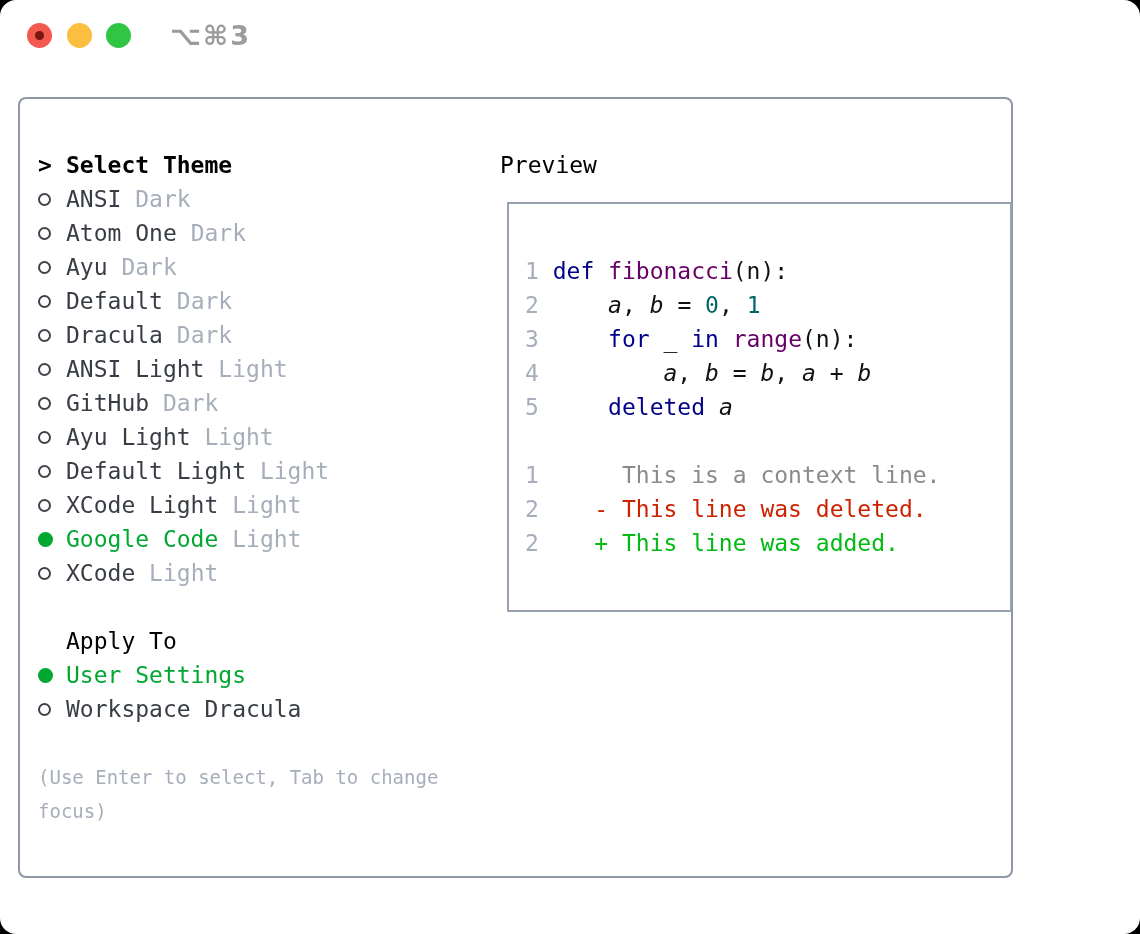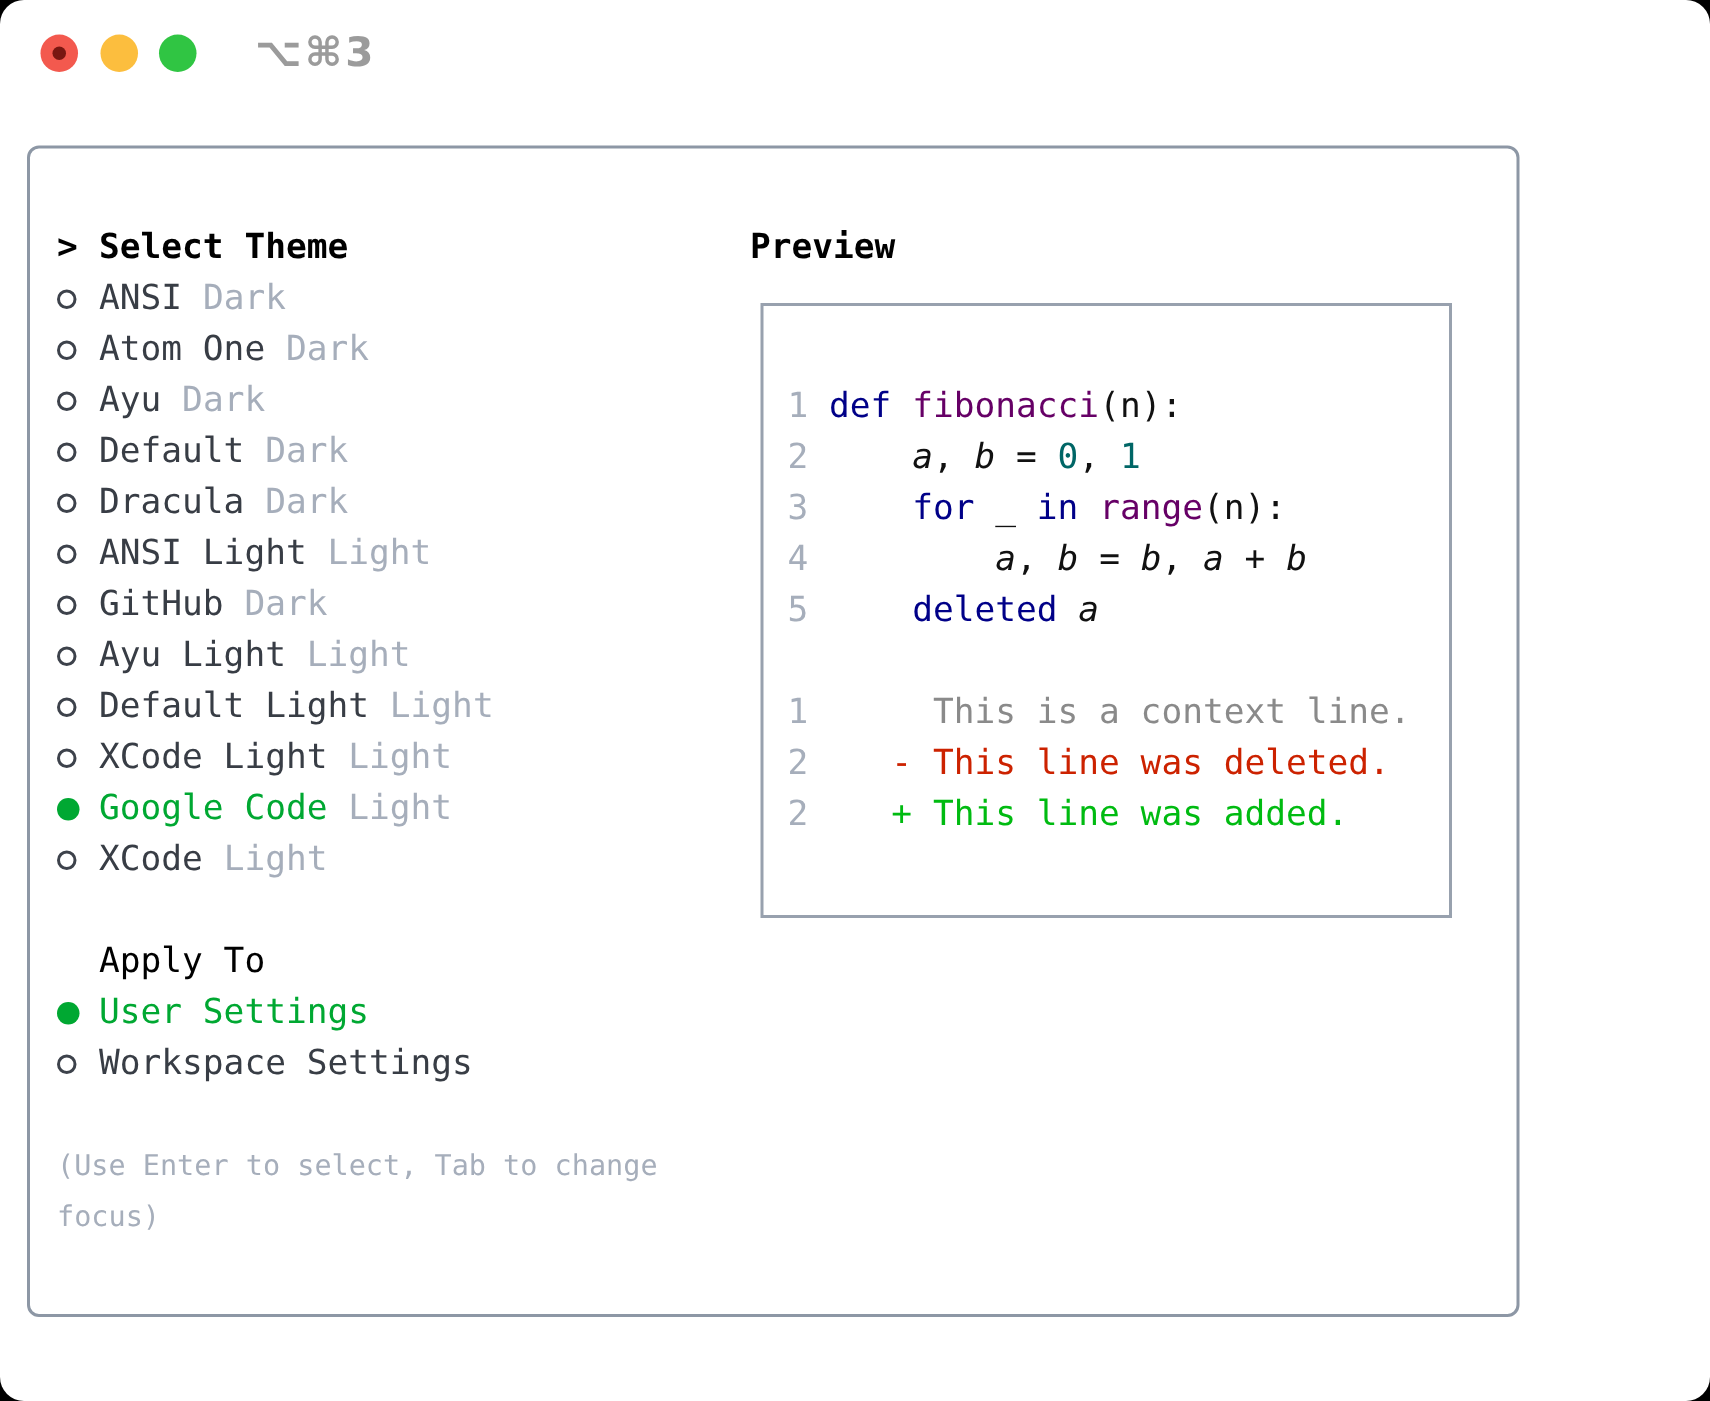--- a/index.html
+++ b/index.html
@@ -49,24 +49,24 @@
   .t-tag{color:var(--muted);}
   .spacer{height:34px;}
   .hint{
     margin-left:0;width:432px;color:var(--muted);line-height:34px;
     font-family:var(--mono);font-size:19px;
   }
 
   
   .preview-title{
     position:absolute;left:480px;top:49px;height:34px;line-height:34px;
-    font-family:var(--mono);font-size:23px;font-weight:bold;color:#000;
+    font-family:var(--mono);font-size:23px;font-weight:normal;color:#000;
   }
   .preview-box{
-    position:absolute;left:487px;top:103px;width:461px;height:410px;
+    position:absolute;left:487px;top:103px;width:505px;height:410px;
     border:2px solid #98a1ae;background:#fff;
     padding:50px 0 0 16px;overflow:hidden;
   }
   .cline{height:34px;line-height:34px;white-space:pre;font-family:var(--mono);font-size:23px;color:#111;}
   .lnum{color:var(--muted);}
   .tok-kw{color:var(--c-keyword);}
   .tok-fn{color:var(--c-function);}
   .tok-num{color:var(--c-number);}
   .tok-var{color:#111;font-style:italic;}
   .diff-context .diff-text{color:var(--c-context);}
@@ -112,21 +112,21 @@
 
       <div class="spacer"></div>
 
       <div class="row">
         <span class="cell-marker"></span>
         <span class="subheading">Apply To</span>
       </div>
 
       <div>
           <div class="row"><span class="cell-marker"><span class="radio selected"></span></span><span><span class="t-label selected-text">User Settings</span></span></div>
-          <div class="row"><span class="cell-marker"><span class="radio"></span></span><span><span class="t-label">Workspace Settings</span></span></div>
+          <div class="row"><span class="cell-marker"><span class="radio"></span></span><span><span class="t-label">Workspace Dracula</span></span></div>
         </div>
 
       <div class="spacer"></div>
 
       <div class="hint">(Use Enter to select, Tab to change focus)</div>
     </div>
 
     <div class="preview-title">Preview</div>
 
     <div class="preview-box">

